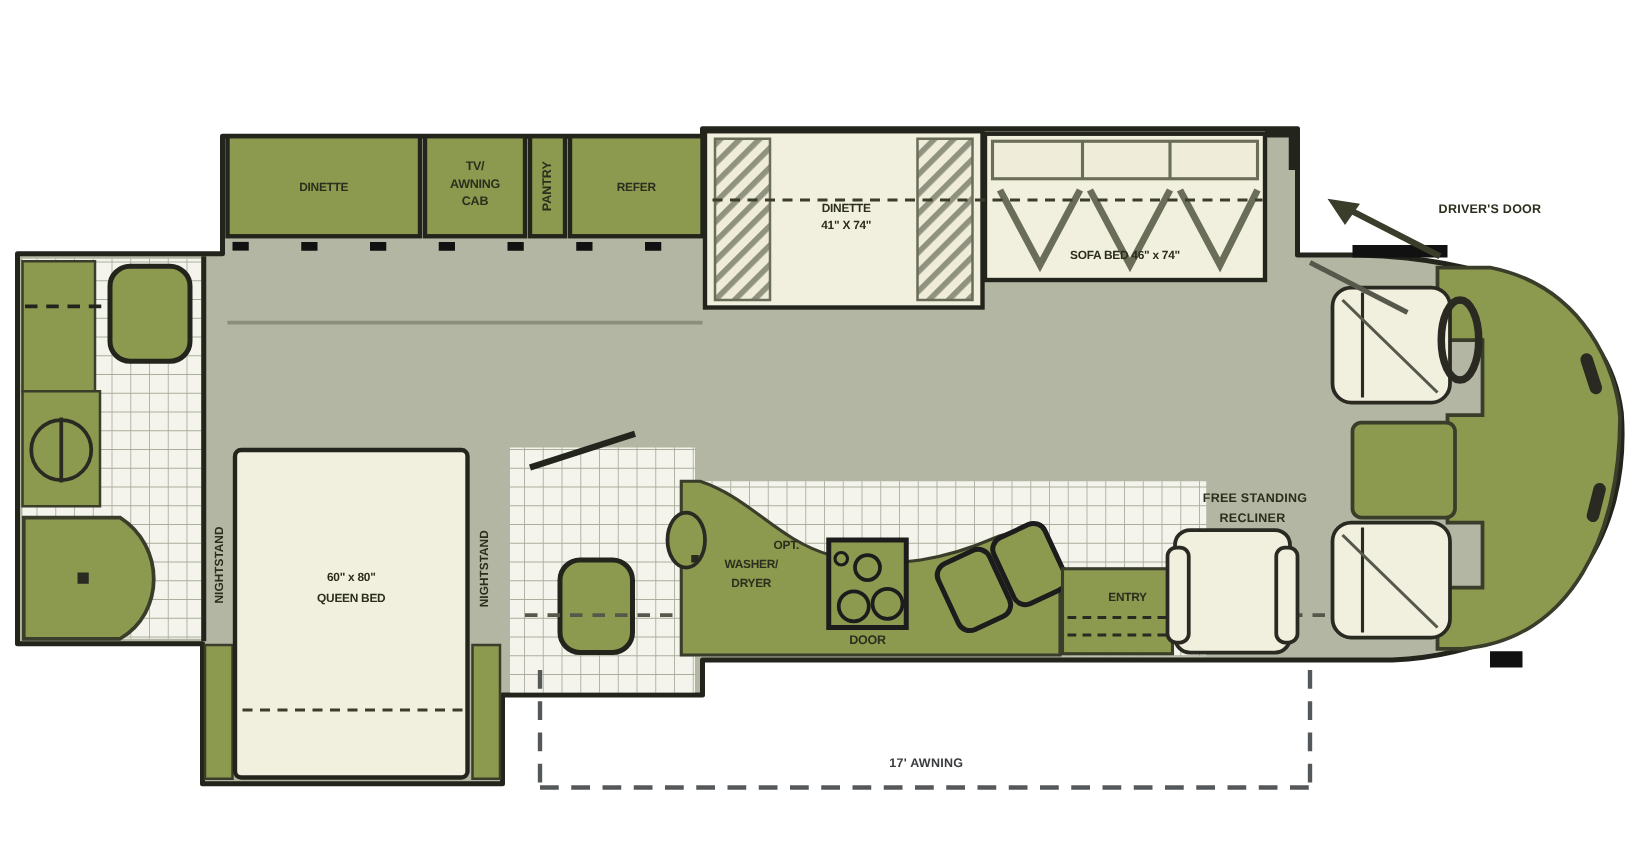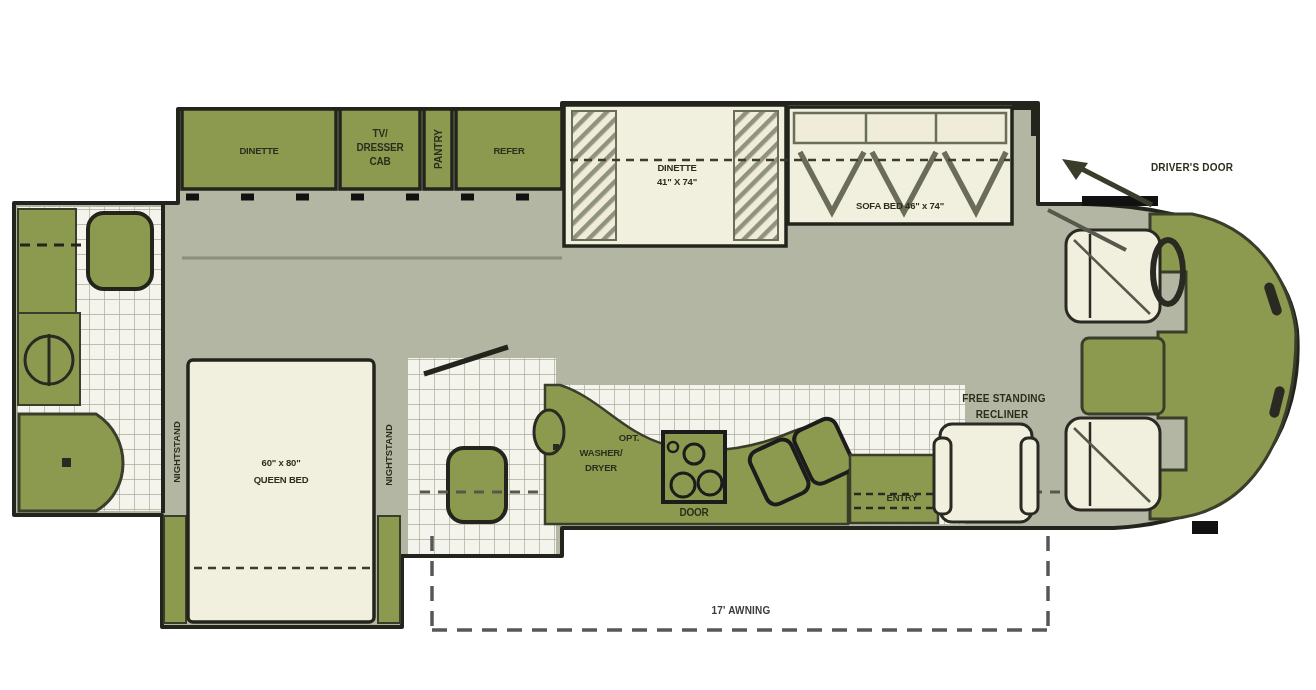--- a/index.html
+++ b/index.html
@@ -186,21 +186,21 @@
   <g stroke="#55585A" stroke-width="3.5" stroke-dasharray="15 10">
     <line x1="432" y1="630" x2="1048" y2="630"></line>
     <line x1="432" y1="536" x2="432" y2="630"></line>
     <line x1="1048" y1="536" x2="1048" y2="630"></line>
   </g>
 </svg>
 
 <div class="lbl" style="left:259px;top:151px;">DINETTE</div>
 
 <div class="lbl sm" style="left:380px;top:134px;">TV/</div>
-<div class="lbl sm" style="left:380px;top:148px;">DRESSER</div>
+<div class="lbl sm" style="left:380px;top:148px;">AWNING</div>
 <div class="lbl sm" style="left:380px;top:162px;">CAB</div>
 
 <div class="lbl-v sm" style="left:438px;top:149px;">PANTRY</div>
 
 <div class="lbl" style="left:509px;top:151px;">REFER</div>
 
 <div class="lbl" style="left:677px;top:168px;">DINETTE</div>
 <div class="lbl" style="left:677px;top:182px;">41" X 74"</div>
 
 <div class="lbl" style="left:900px;top:206px;">SOFA BED 46" x 74"</div>
@@ -212,20 +212,20 @@
 
 <div class="lbl-v" style="left:176px;top:452px;">NIGHTSTAND</div>
 <div class="lbl-v" style="left:388px;top:455px;">NIGHTSTAND</div>
 
 <div class="lbl" style="left:601px;top:438px;margin-left:28px;">OPT.</div>
 <div class="lbl" style="left:601px;top:453px;">WASHER/</div>
 <div class="lbl" style="left:601px;top:468px;text-align:right;">DRYER</div>
 
 <div class="lbl sm" style="left:694px;top:513px;">DOOR</div>
 
-<div class="lbl" style="left:890px;top:498px;padding-left:24px;">ENTRY</div>
+<div class="lbl" style="left:890px;top:479px;padding-left:24px;">ENTRY</div>
 
 <div class="lbl big" style="left:1004px;top:399px;">FREE STANDING</div>
 <div class="lbl big" style="left:1002px;top:415px;">RECLINER</div>
 
 <div class="lbl big" style="left:741px;top:611px;color:#3a3c40;">17' AWNING</div>
 
 </div>
 
 </body></html>

